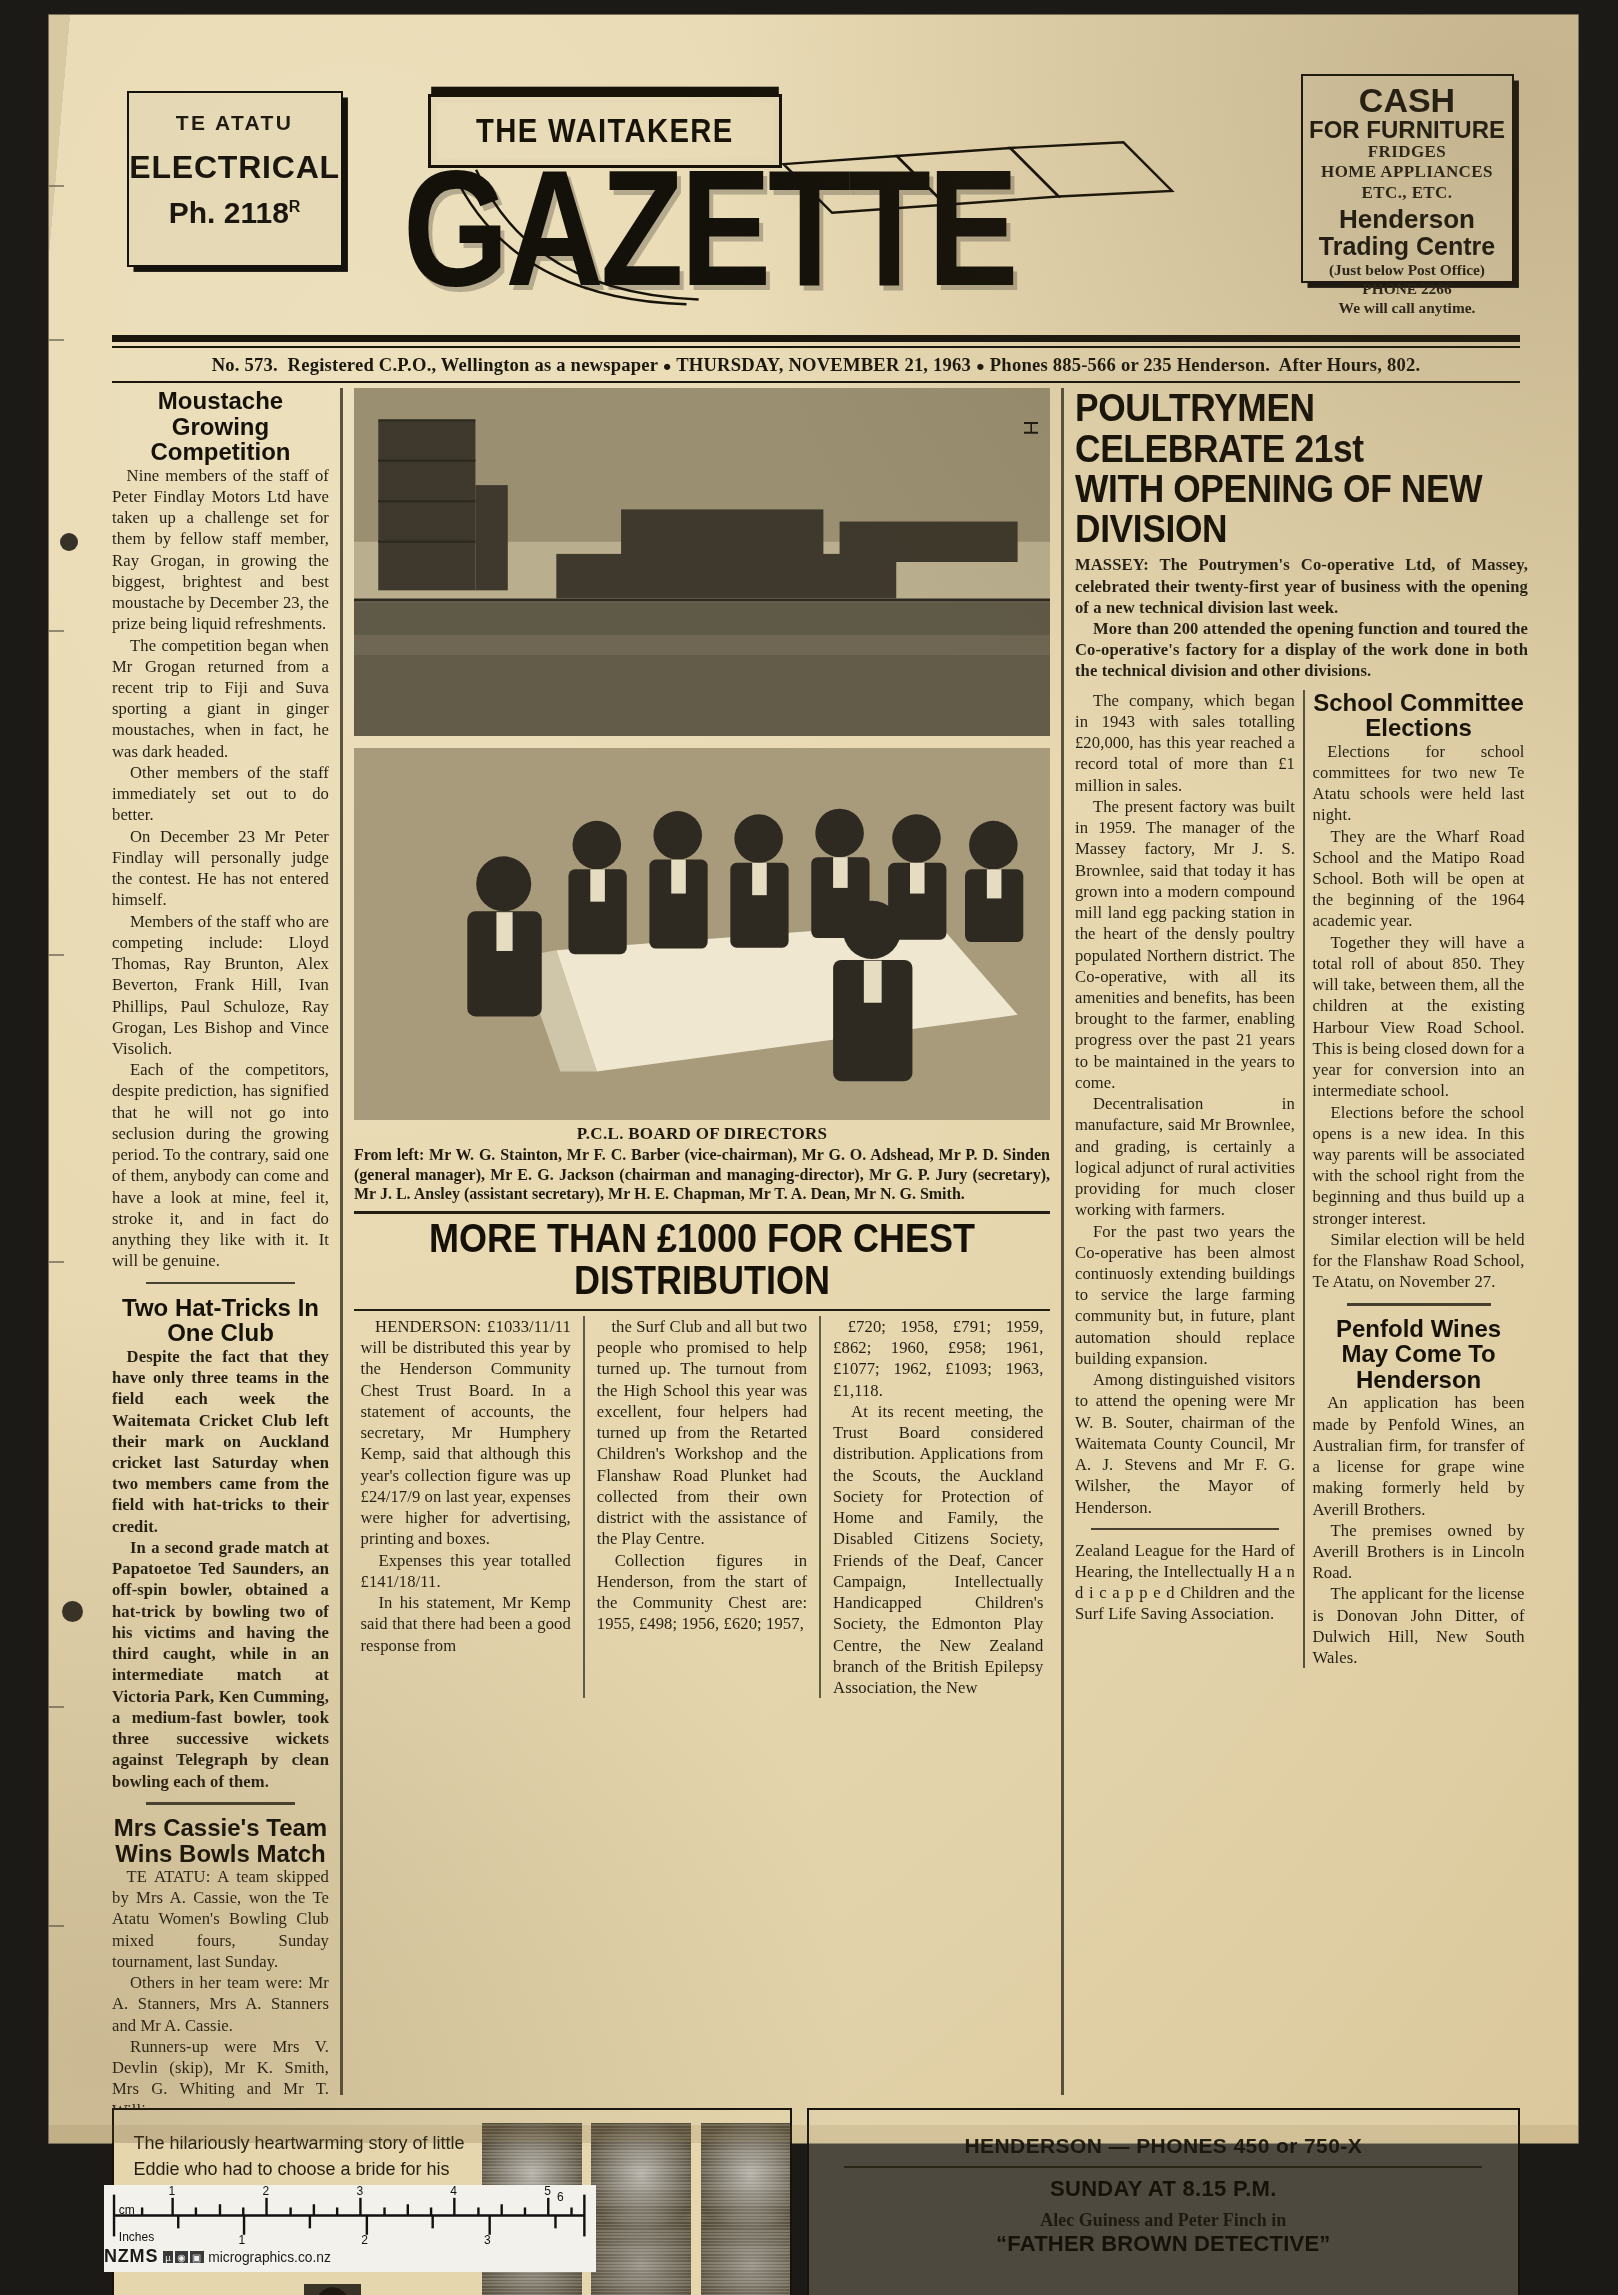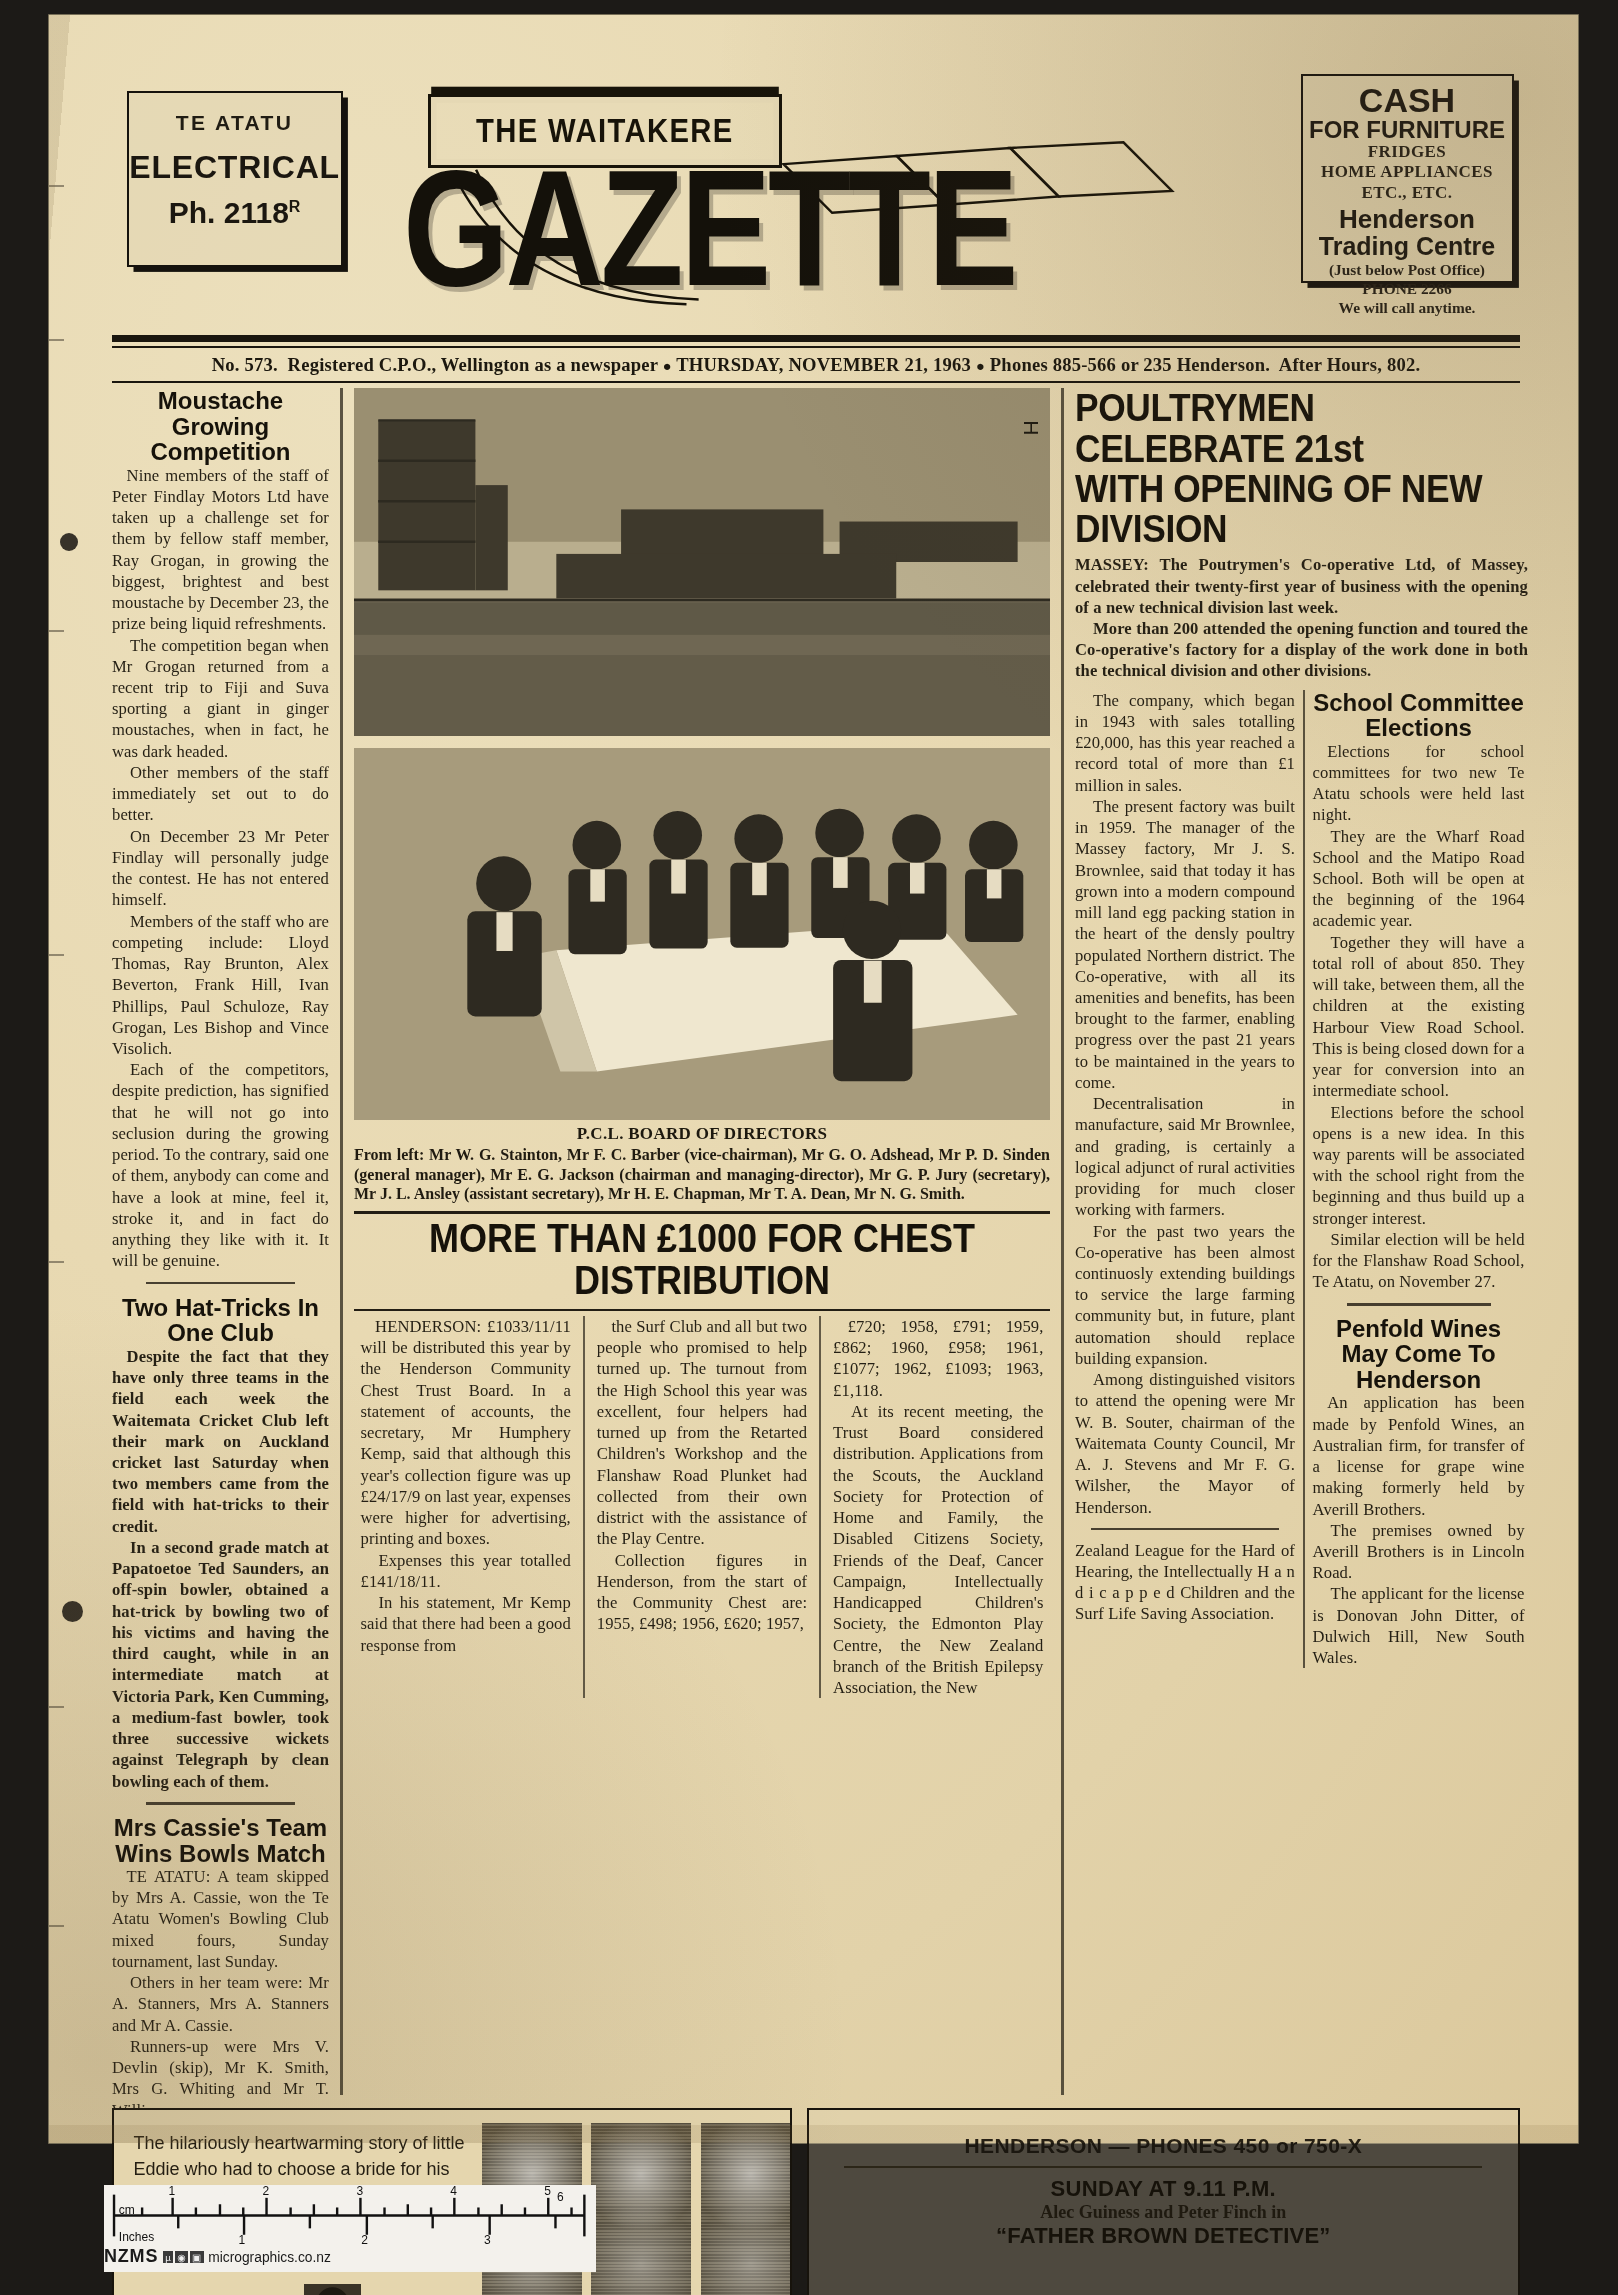--- a/index.html
+++ b/index.html
@@ -158,21 +158,21 @@
     flex:1;margin-left:14.6px;border:2.4px solid #17130c;position:relative;
     background:rgba(228,217,182,.25);text-align:center;padding:8px 14.6px 0;
   }
   .civic-title{
     font-family:"Liberation Sans",sans-serif;font-weight:bold;font-size:50px;
     letter-spacing:4.9px;color:#16120a;line-height:1.05;margin-top:4.9px;
   }
   .civic-sub{font-family:"Liberation Sans",sans-serif;font-weight:bold;font-size:21px;color:#1b1710;margin-top:16px;letter-spacing:0.4px;text-align:center;}
   .civic-hr{height:1.6px;background:#2c2618;margin:8px 21px;}
   .civic-big{font-family:"Liberation Sans",sans-serif;font-weight:bold;font-size:22px;color:#16120a;letter-spacing:0.3px;}
-  .civic-med{font-family:"Liberation Serif",serif;font-weight:bold;font-size:18px;color:#1f1a10;}
+  .civic-med{font-family:"Liberation Serif",serif;font-weight:bold;font-size:18px;color:#1f1a10;margin-top:8px;}
   .civic-film{font-family:"Liberation Sans",sans-serif;font-weight:bold;font-size:22px;color:#16120a;letter-spacing:0.2px;}
 
   
   .ma-blurb{
     position:absolute;left:19.4px;top:19.4px;width:332px;
     font-family:"Liberation Sans",sans-serif;font-size:18px;line-height:1.45;
     color:#241e12;
   }
   .ma-panel{position:absolute;top:13px;width:100px;height:235px;background:#6d6450;overflow:hidden;}
   .ma-panel .g{position:absolute;inset:0;
@@ -468,21 +468,21 @@
             </g>
             <path d="M14 50 L-2 28 M56 50 L72 28" stroke="#2c2719" stroke-width="9" fill="none"></path>
           </svg>
         </div>
 
       </div>
 
       <div class="civic-ad">
         <div class="civic-sub">HENDERSON — PHONES 450 or 750-X</div>
         <div class="civic-hr"></div>
-        <div class="civic-big">SUNDAY AT 9.11 P.M.</div>
+        <div class="civic-big">SUNDAY AT 8.15 P.M.</div>
         <div class="civic-med">Alec Guiness and Peter Finch in</div>
         <div class="civic-film">“FATHER BROWN DETECTIVE”</div>
 
       </div>
     </div>
 
   </div>
 </div>
 
 <div class="ruler">

